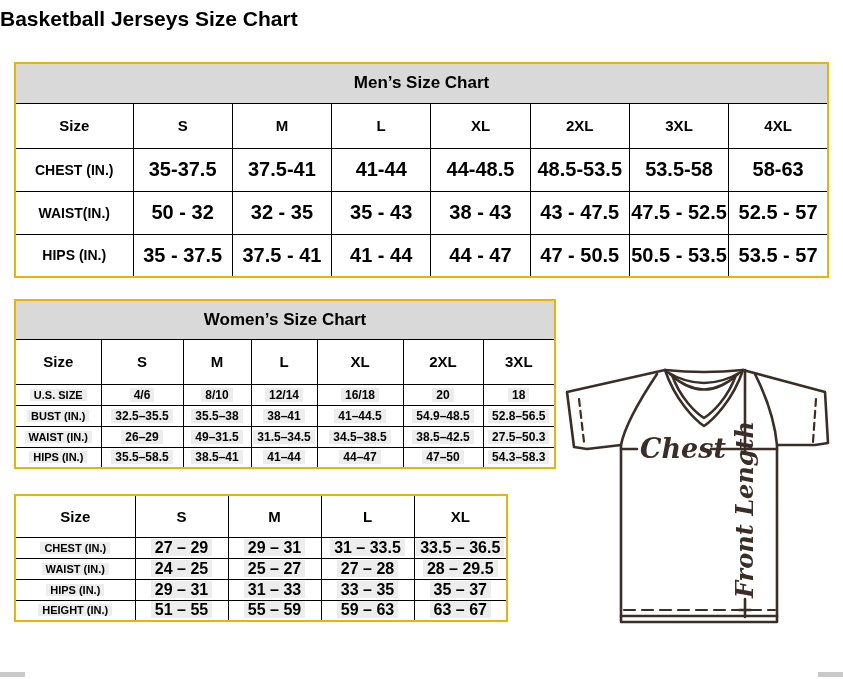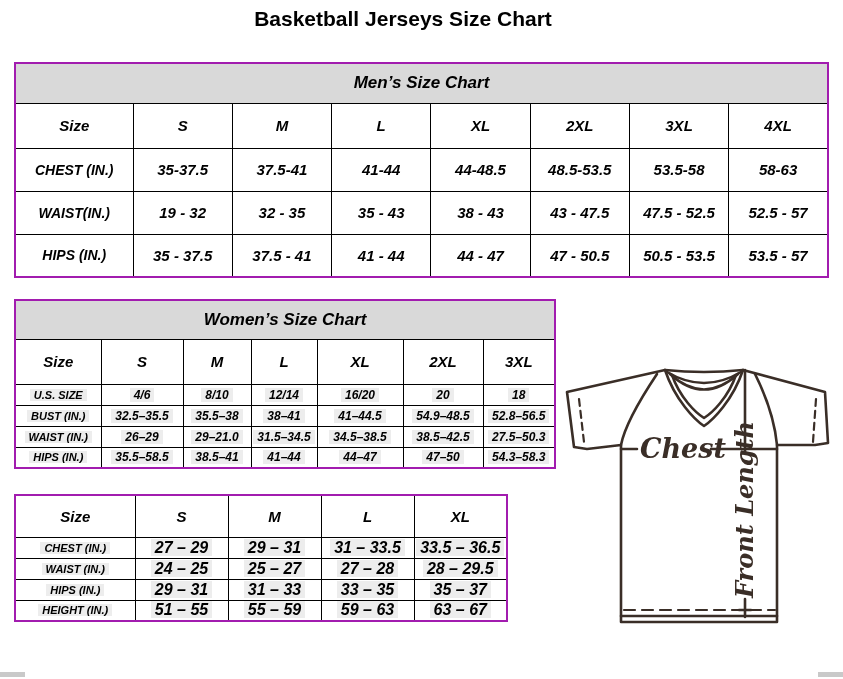--- a/index.html
+++ b/index.html
@@ -4,36 +4,35 @@
 <style>
   * { margin:0; padding:0; box-sizing:border-box; }
   body { background:#ffffff; }
   #screen {
     position:relative; width:843px; height:679px;
     background:#ffffff; overflow:hidden;
     font-family:"Liberation Sans", sans-serif;
   }
   .page-title {
     position:absolute; top:7px; left:0; width:806px;
-    text-align:center; font-size:21px; font-weight:bold; color:#000;
+    font-size:21px; font-weight:bold; color:#000;
   }
   table {
     position:absolute; border-collapse:collapse; table-layout:fixed;
     font-family:"Liberation Sans", sans-serif; font-weight:bold; color:#000;
-    border:2px solid #a21caf;
-    font-style:italic;
+    border:2px solid #eab308;
   }
   td, th { border:1px solid #000; text-align:center; vertical-align:middle; padding:0; }
   tr.cap th { background:#d9d9d9; font-size:17px; }
   tr.hdr th { font-size:15px; }
 
   .men   { left:14px; top:62px;  width:815px; }
   .men tr.cap th { height:40px; }
   .men tr.hdr th { height:45px; }
-  .men td { font-size:15px; height:43px; }
+  .men td { font-size:20px; height:43px; }
   .men td.lbl { font-size:14px; }
 
   .women { left:14px; top:299px; width:540px; }
   .women tr.cap th { height:39px; }
   .women tr.hdr th { height:45px; }
   .women td { font-size:12px; height:21px; }
   .women td.lbl { font-size:11px; }
 
   .youth { left:14px; top:494px; width:494px; }
   .youth tr.cap th { height:41px; }
@@ -92,21 +91,21 @@
       <td>35-37.5</td>
       <td>37.5-41</td>
       <td>41-44</td>
       <td>44-48.5</td>
       <td>48.5-53.5</td>
       <td>53.5-58</td>
       <td>58-63</td>
     </tr>
     <tr>
       <td class="lbl">WAIST(IN.)</td>
-      <td>19 - 32</td>
+      <td>50 - 32</td>
       <td>32 - 35</td>
       <td>35 - 43</td>
       <td>38 - 43</td>
       <td>43 - 47.5</td>
       <td>47.5 - 52.5</td>
       <td>52.5 - 57</td>
     </tr>
     <tr>
       <td class="lbl">HIPS (IN.)</td>
       <td>35 - 37.5</td>
@@ -141,37 +140,37 @@
       <th>L</th>
       <th>XL</th>
       <th>2XL</th>
       <th>3XL</th>
     </tr>
     <tr>
       <td class="lbl"><span class="hl">U.S. SIZE</span></td>
       <td><span class="hl">4/6</span></td>
       <td><span class="hl">8/10</span></td>
       <td><span class="hl">12/14</span></td>
-      <td><span class="hl">16/20</span></td>
+      <td><span class="hl">16/18</span></td>
       <td><span class="hl">20</span></td>
       <td><span class="hl">18</span></td>
     </tr>
     <tr>
       <td class="lbl"><span class="hl">BUST (IN.)</span></td>
       <td><span class="hl">32.5–35.5</span></td>
       <td><span class="hl">35.5–38</span></td>
       <td><span class="hl">38–41</span></td>
       <td><span class="hl">41–44.5</span></td>
       <td><span class="hl">54.9–48.5</span></td>
       <td><span class="hl">52.8–56.5</span></td>
     </tr>
     <tr>
       <td class="lbl"><span class="hl">WAIST (IN.)</span></td>
       <td><span class="hl">26–29</span></td>
-      <td><span class="hl">29–21.0</span></td>
+      <td><span class="hl">49–31.5</span></td>
       <td><span class="hl">31.5–34.5</span></td>
       <td><span class="hl">34.5–38.5</span></td>
       <td><span class="hl">38.5–42.5</span></td>
       <td><span class="hl">27.5–50.3</span></td>
     </tr>
     <tr>
       <td class="lbl"><span class="hl">HIPS (IN.)</span></td>
       <td><span class="hl">35.5–58.5</span></td>
       <td><span class="hl">38.5–41</span></td>
       <td><span class="hl">41–44</span></td>

